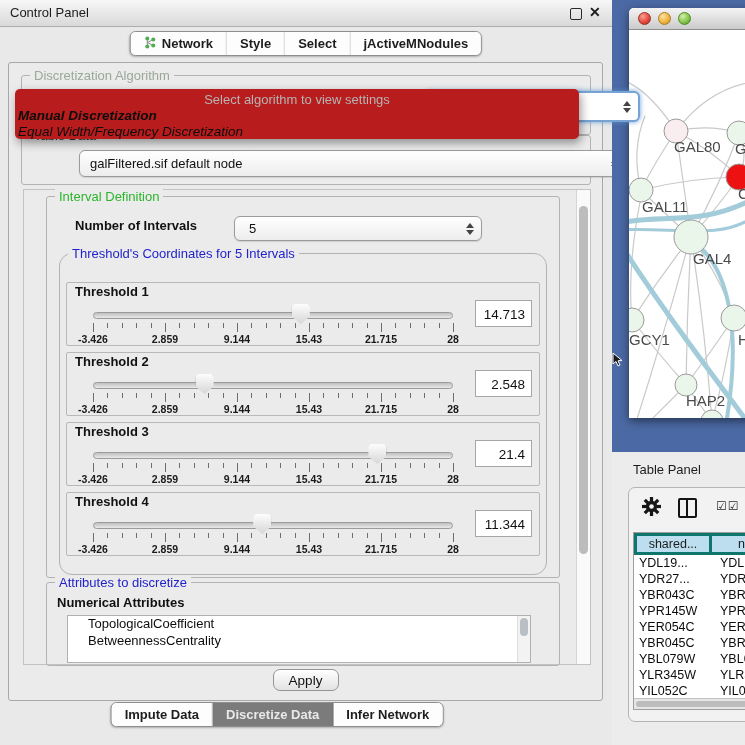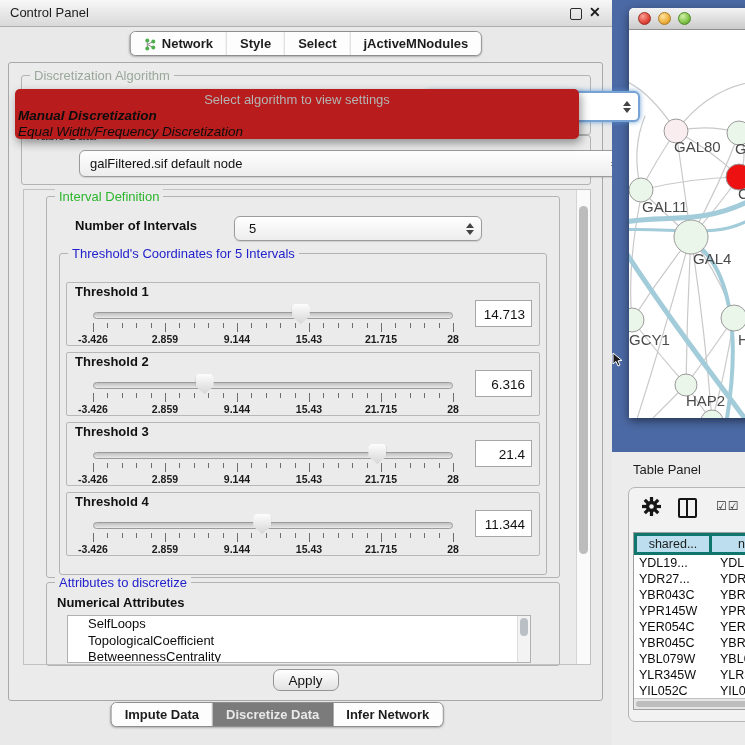--- a/index.html
+++ b/index.html
@@ -13,21 +13,21 @@
             background:linear-gradient(#f7f7f7,#d9d9d9);border-bottom:1px solid #aeaeae;}
   .tb-title{position:absolute;left:10px;top:0;line-height:26px;font-size:13px;color:#1c1c1c;}
   .tb-float{position:absolute;left:570px;top:8px;width:10px;height:10px;border:1.6px solid #2a2a2a;border-radius:2px;}
   .tb-close{position:absolute;left:589px;top:4px;font-size:14px;font-weight:bold;color:#1a1a1a;}
 
   .tabstrip{position:absolute;display:inline-flex;border:1px solid #8e8e8e;border-radius:6px;
             overflow:hidden;background:#fdfdfd;box-shadow:0 1px 2px rgba(0,0,0,.25);}
   #top-tabs{top:31px;left:306px;transform:translateX(-50%);}
   #bottom-tabs{top:702px;left:277px;transform:translateX(-50%);}
   .tab{padding:4px 13px;font-size:13px;font-weight:bold;color:#1d1d1d;background:#fdfdfd;
-       border-right:1px solid #cfcfcf;display:flex;align-items:flex-end;gap:5px;white-space:nowrap;}
+       border-right:1px solid #cfcfcf;display:flex;align-items:flex-start;gap:5px;white-space:nowrap;}
   .tab:last-child{border-right:none;}
   .tab.sel{background:#7b7b7b;color:#e9e9e9;border-color:#6e6e6e;}
 
   .content-box{position:absolute;left:8px;top:62px;width:593px;height:637px;
                border:1px solid #a8a8a8;border-radius:3px;background:#ebebeb;}
   .group{position:absolute;border:1px solid #b3b3b3;border-radius:3px;}
   .legend{position:absolute;top:-8px;left:8px;background:#ebebeb;padding:0 4px;font-size:13px;line-height:15px;}
   .legend.muted{color:#9aa89a;}
   .legend.dark{color:#333;}
   .legend.green{color:#2cb52c;}
@@ -55,21 +55,21 @@
 
   #scrollpane{position:absolute;left:14px;top:126px;width:566px;height:474px;
               border:1px solid #c2c2c2;background:#ebebeb;}
   #vscroll{position:absolute;right:0;top:0;width:13px;height:100%;background:#fafafa;border-left:1px solid #d5d5d5;}
   #vthumb{position:absolute;left:2px;top:16px;width:9px;height:348px;background:#bcbcbc;border-radius:5px;}
 
   #interval-group{left:22px;top:6px;width:512px;height:380px;}
   #noi-label{position:absolute;left:28px;top:21px;font-size:13px;font-weight:bold;color:#111;}
   #noi-combo{left:140px;top:19px;width:246px;height:23px;}
 
-  #thresh-group{left:12px;top:56px;width:486px;height:320px;}
+  #thresh-group{left:12px;top:56px;width:486px;height:320px;border-radius:13px;}
   .threshold-box{position:absolute;left:6px;width:472px;height:62px;border:1px solid #b8b8b8;border-radius:2px;background:#ebebeb;}
   .t-title{position:absolute;left:8px;top:1px;font-size:13px;font-weight:bold;color:#111;}
   .slider{position:absolute;left:0;top:0;width:402px;height:62px;}
   .track{position:absolute;left:26px;top:29px;width:360px;height:7px;border:1px solid #9b9b9b;border-radius:4px;
          background:linear-gradient(#c0c0c0,#e9e9e9);box-sizing:border-box;}
   .thumb{position:absolute;top:21px;width:18px;height:20px;
          background:linear-gradient(#fdfdfd,#d6d6d6);
          clip-path:polygon(50% 100%,0 62%,0 14%,14% 0,86% 0,100% 14%,100% 62%);
          filter:drop-shadow(0 0 1px #777);}
   .ticks{position:absolute;left:26px;top:40px;width:361px;height:10px;}
@@ -286,21 +286,21 @@
                   </div>
                   <div class="slabels">
                     <span class="slabel" style="left: 26px;">-3.426</span>
                     <span class="slabel" style="left: 98px;">2.859</span>
                     <span class="slabel" style="left: 170px;">9.144</span>
                     <span class="slabel" style="left: 242px;">15.43</span>
                     <span class="slabel" style="left: 314px;">21.715</span>
                     <span class="slabel" style="left: 386px;">28</span>
                   </div>
                 </div>
-                <div class="value-box">6.316</div>
+                <div class="value-box">2.548</div>
               </div>
               <div class="threshold-box" style="top: 168px;">
                 <div class="t-title">Threshold 3</div>
                 <div class="slider">
                   <div class="track"></div>
                   <div class="thumb" style="left: 301.4px;"></div>
                   <div class="ticks">
                     <span class="tick major" style="left: 0px;"></span>
                     <span class="tick" style="left: 14.4px;"></span>
                     <span class="tick" style="left: 28.8px;"></span>
@@ -384,21 +384,20 @@
                 <div class="value-box">11.344</div>
               </div>
             </div>
         </div>
       </div>
 
       <div class="group" id="attr-group">
         <span class="legend blue">Attributes to discretize</span>
         <div id="attr-header">Numerical Attributes</div>
         <div id="attr-list">
-          <div class="attr-item">SelfLoops</div>
             <div class="attr-item">TopologicalCoefficient</div>
             <div class="attr-item">BetweennessCentrality</div>
             <div id="attr-vscroll">
               <div id="attr-vthumb"></div>
             </div>
         </div>
       </div>
 
       <div id="vscroll">
         <div id="vthumb"></div>

